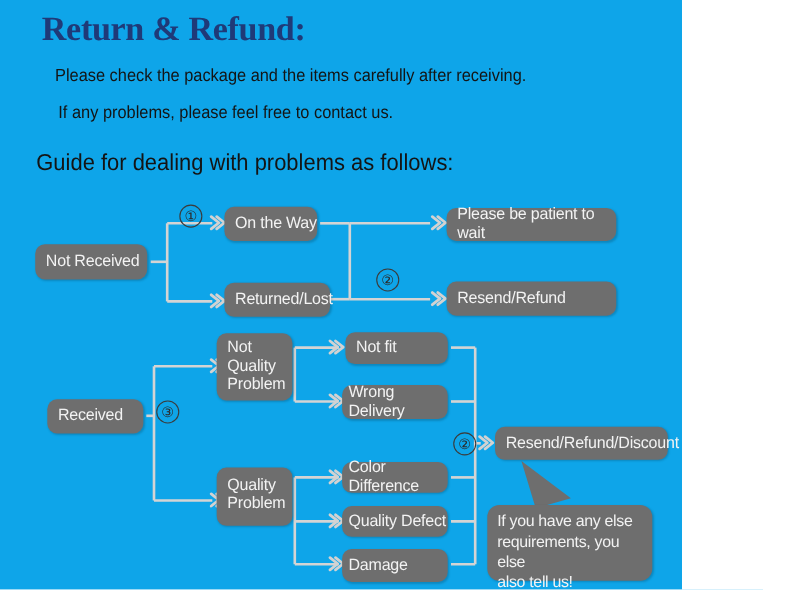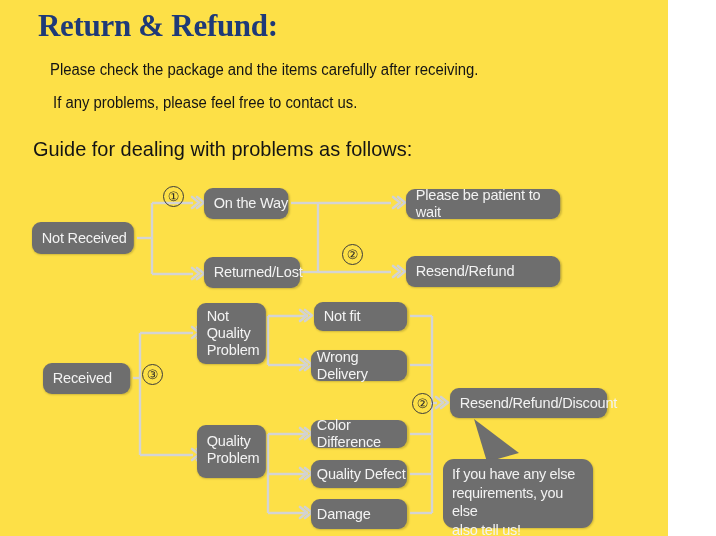--- a/index.html
+++ b/index.html
@@ -2,23 +2,23 @@
 <html><head>
 <meta charset="utf-8">
 <style>
   html, body {
     margin: 0;
     padding: 0;
     background: #ffffff;
   }
   #page {
     position: relative;
-    width: 668px;
+    width: 620px;
     height: 536px;
-    background: #fde047;
+    background: #0ea5e9;
     overflow: hidden;
     font-family: "Liberation Sans", sans-serif;
   }
 
   
   #title {
     position: absolute;
     left: 38px;
     top: 8px;
     font-family: "Liberation Serif", serif;

